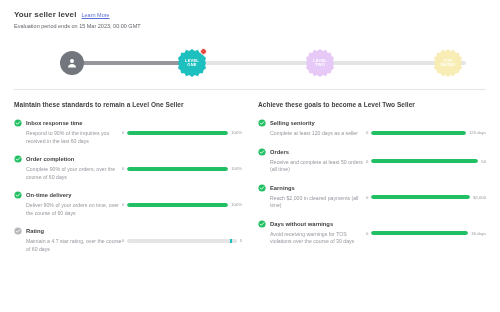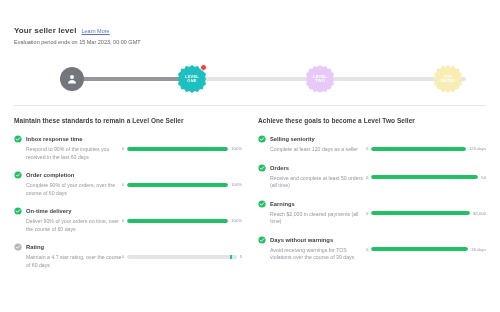--- a/index.html
+++ b/index.html
@@ -3,21 +3,21 @@
 <meta charset="utf-8">
 <style>
   * { box-sizing: border-box; margin: 0; padding: 0; }
   html, body {
     width: 500px; height: 312px;
     background: #ffffff;
     font-family: "Liberation Sans", sans-serif;
     color: #404145;
     overflow: hidden;
   }
-  .page { width: 500px; height: 312px; position: relative; padding: 16px 14px; }
+  .page { width: 500px; height: 312px; position: relative; padding: 0 14px; }
 
   
   .header { padding-top: 10px; }
   .header-row { display: flex; align-items: baseline; gap: 5px; }
   .title {
     font-size: 8px; font-weight: bold; color: #404145; letter-spacing: .1px;
   }
   .learn-more { font-size: 5.5px; color: #5a6ed6; }
   .subtitle { font-size: 5.5px; color: #62646a; margin-top: 4px; }
 

